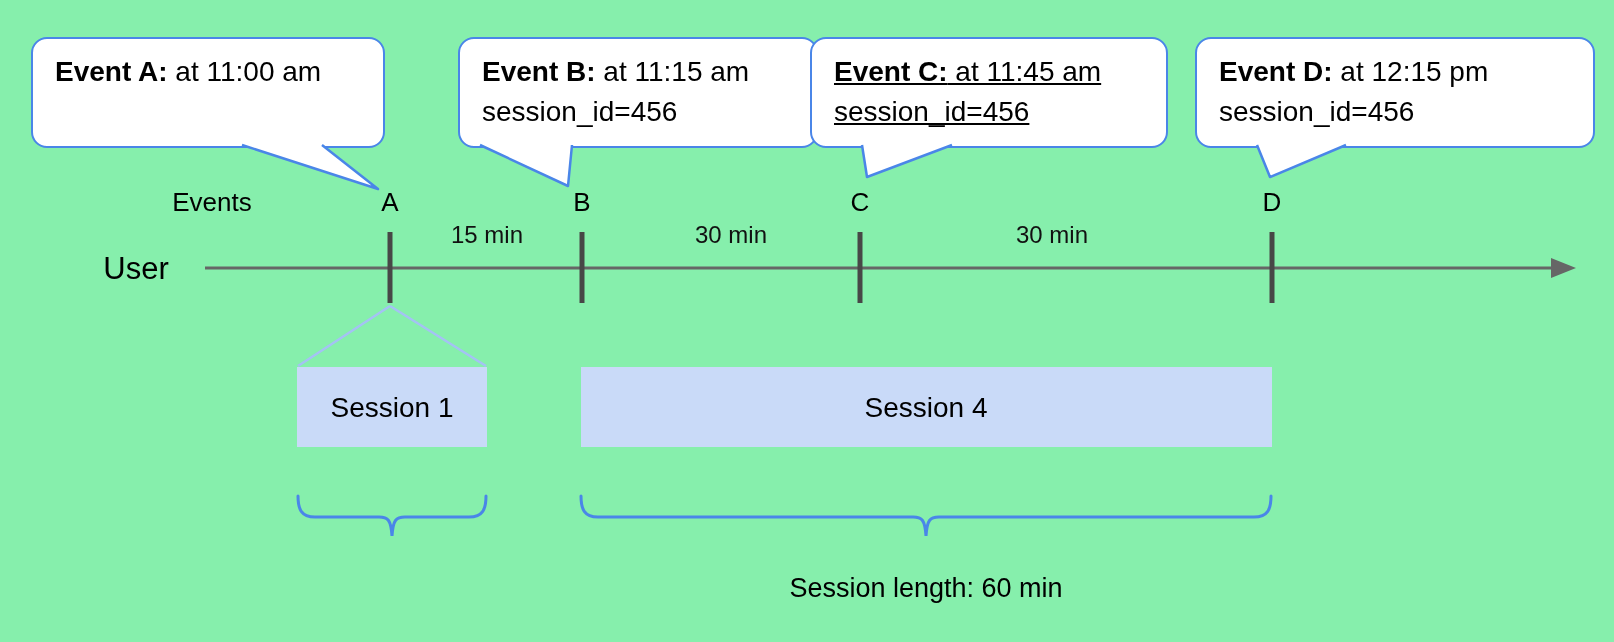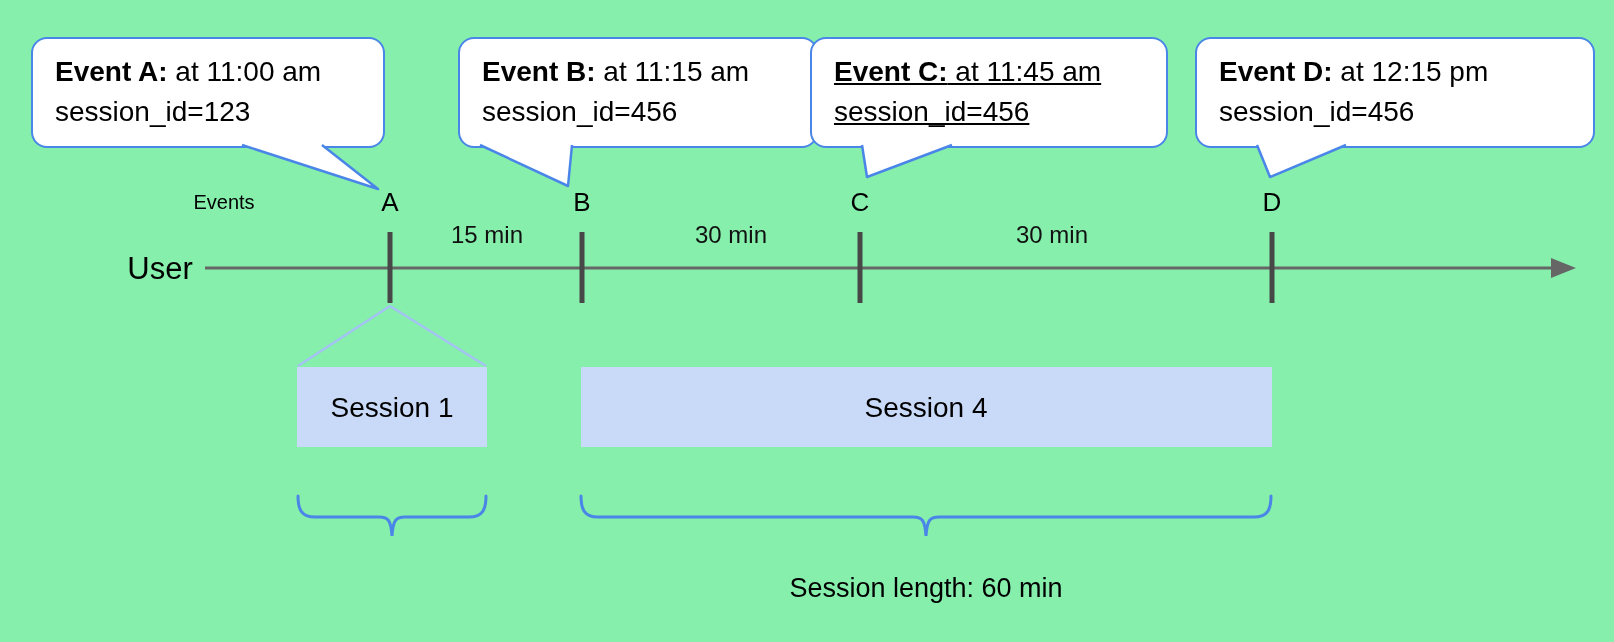--- a/index.html
+++ b/index.html
@@ -42,22 +42,22 @@
     z-index: 2;
   }
 
   
   .lbl {
     position: absolute;
     transform: translate(-50%, -50%);
     white-space: nowrap;
     z-index: 3;
   }
-  .events-lbl   { left: 224px;  top: 202px; font-size: 20px; }
-  .user-lbl     { left: 136px;  top: 269px; font-size: 31px; margin-left: 24px; }
+  .events-lbl   { left: 212px;  top: 202px; font-size: 26px; }
+  .user-lbl     { left: 136px;  top: 269px; font-size: 31px; }
   .marker       { font-size: 26px; top: 202px; }
   .marker-a     { left: 390px; }
   .marker-b     { left: 582px; }
   .marker-c     { left: 860px; }
   .marker-d     { left: 1272px; }
   .interval     { font-size: 24px; top: 235px; color: #111111; }
   .interval-1   { left: 487px; }
   .interval-2   { left: 731px; }
   .interval-3   { left: 1052px; }
   .session-lbl  { font-size: 28px; top: 408px; }
@@ -67,21 +67,20 @@
   .length-1-lbl { left: 362px; }
   .length-2-lbl { left: 926px; }
 </style>
 </head>
 <body>
 
 <div class="canvas">
 
   <div class="bubble bubble-a">
     <div><span class="b">Event A:</span><span> at 11:00 am</span></div>
-    <div>session_id=123</div>
   </div>
   <div class="bubble bubble-b">
     <div><span class="b">Event B:</span><span> at 11:15 am</span></div>
     <div>session_id=456</div>
   </div>
   <div class="bubble bubble-c">
     <div><span class="b">Event C:</span><span> at 11:45 am</span></div>
     <div>session_id=456</div>
   </div>
   <div class="bubble bubble-d">

